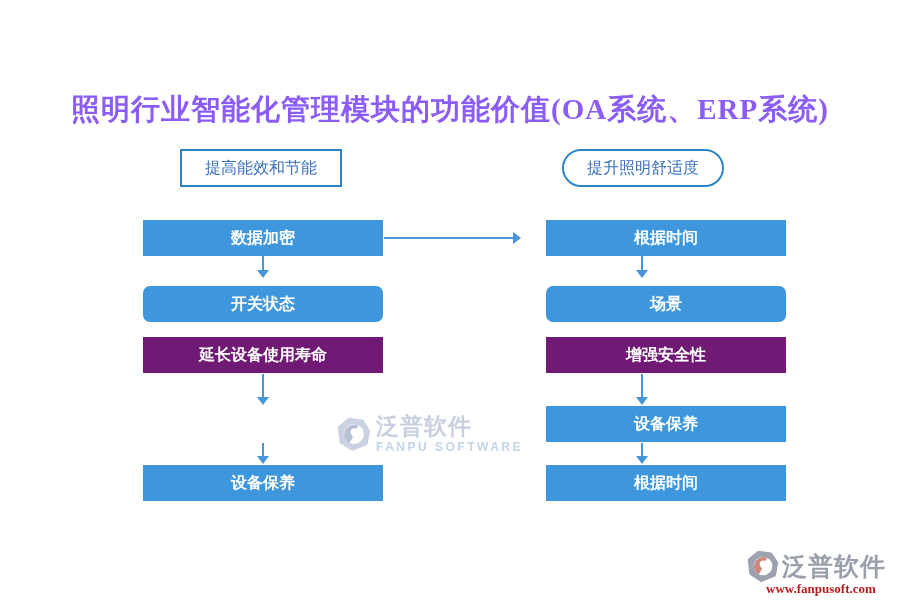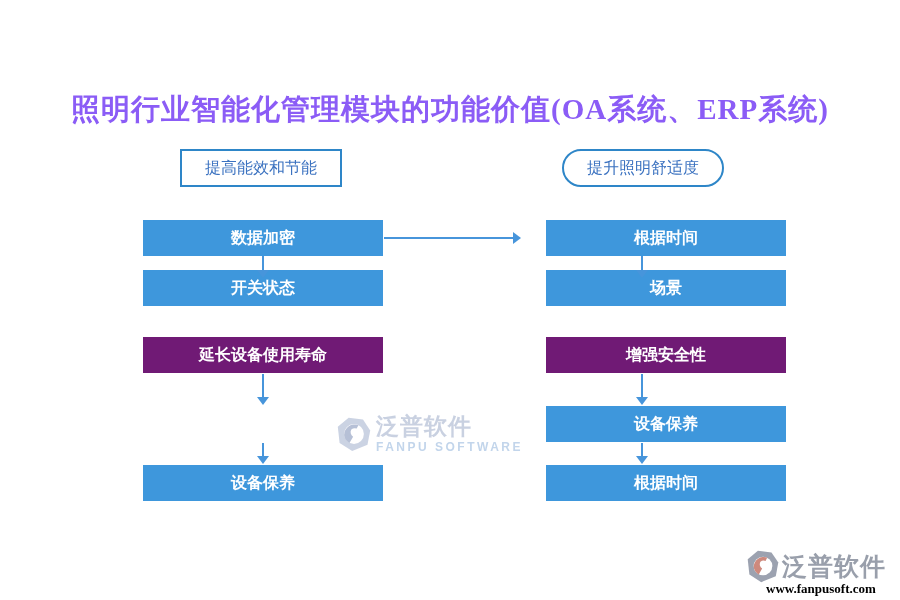--- a/index.html
+++ b/index.html
@@ -22,21 +22,21 @@
   .hbox.right{left:562px;border-radius:19px;}
   .node{
     position:absolute;width:240px;height:36px;
     text-align:center;line-height:36px;
     font-size:16px;font-weight:bold;color:#ffffff;
   }
   .node.blue{background:#3e97dc;}
   .node.green{background:#701a75;}
   .colL{left:143px;}
   .colR{left:522px;margin-left:24px;}
-  .r1{top:220px;}.r2{top:270px;}.r3{top:337px;}.r4{top:406px;}.r5{top:465px;}
+  .r1{top:220px;}.r2{top:286px;border-radius:7px;}.r3{top:337px;}.r4{top:406px;}.r5{top:465px;}
   .arrow-down{position:absolute;width:16px;}
   .arrow-down .shaft{position:absolute;left:7px;top:0;bottom:6px;width:2px;background:#4795db;}
   .arrow-down .head{
     position:absolute;left:2px;bottom:0;width:0;height:0;
     border-left:6px solid transparent;border-right:6px solid transparent;
     border-top:8px solid #4795db;
   }
   .adL{left:255px;}
   .adR{left:634px;}
   .ad1{top:256px;height:22px;}
@@ -59,21 +59,21 @@
   }
   .wm-center .sub{
     font-size:12px;color:#bfd3ea;letter-spacing:2.5px;margin-top:2px;font-weight:bold;
   }
   .wm-corner{position:absolute;left:746px;top:549px;width:150px;z-index:5;}
   .wm-corner .row{display:flex;align-items:center;}
   .wm-corner .brand{
     font-size:25px;font-weight:bold;color:#999fab;letter-spacing:1px;margin-left:2px;
   }
   .wm-corner .url{
-    font-size:13px;color:#000000;text-align:center;margin-top:-2px;
+    font-size:13px;color:#b91c1c;text-align:center;margin-top:-2px;
     font-family:"Liberation Serif","DejaVu Serif",serif;font-weight:bold;
   }
 </style>
 </head>
 <body>
 
 <div class="canvas">
 
   <h1 class="title">照明行业智能化管理模块的功能价值(OA系统、ERP系统)</h1>
 

